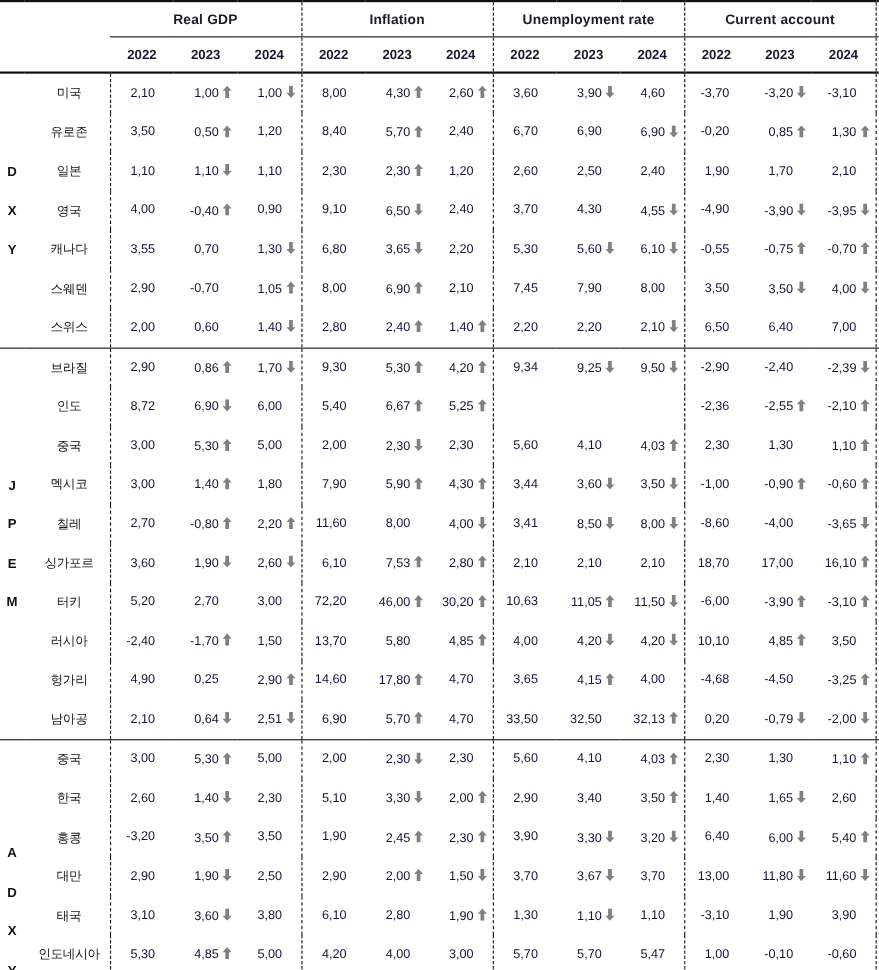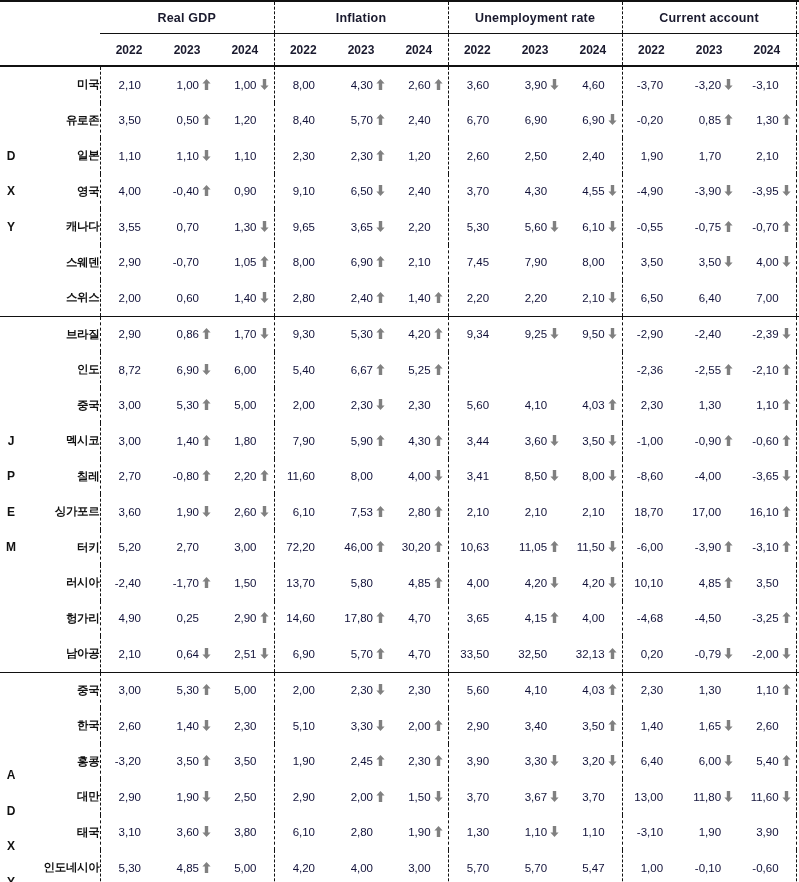--- a/index.html
+++ b/index.html
@@ -51,26 +51,25 @@
     white-space:nowrap;
   }
   td.side{
     text-align:center;
     font-size:12px;
     font-weight:bold;
     color:#111;
     width:22px;
   }
   td.name{
-    text-align:right;
+    text-align:center;
     padding-left:4px;
     font-size:11.5px;
     color:#111;
     letter-spacing:-0.3px;
-    font-weight:bold;
   }
   td.val{
     text-align:right;
     padding-right:4px;
     color:#12123a;
     font-variant-numeric:tabular-nums;
   }
   td.val .n{display:inline-block;}
   td.val .a{
     display:inline-block;
@@ -245,21 +244,21 @@
           <td class="val gsep"><span class="a"></span></td>
         </tr>
         <tr class="">
           <td class="side">Y</td>
           <td class="name">캐나다</td>
           <td class="val gsep"><span class="n">3,55</span><span class="a"></span></td>
           <td class="val"><span class="n">0,70</span><span class="a"></span></td>
           <td class="val"><span class="n">1,30</span><span class="a"><svg width="9" height="11" viewBox="0 0 9 11">
                 <path d="M4.5 11 L0.4 6.4 L2.8 6.4 L2.8 0 L6.2 0 L6.2 6.4 L8.6 6.4 Z" fill="#808080"></path>
               </svg></span></td>
-          <td class="val gsep"><span class="n">9,65</span><span class="a"></span></td>
+          <td class="val gsep"><span class="n">6,80</span><span class="a"></span></td>
           <td class="val"><span class="n">3,65</span><span class="a"><svg width="9" height="11" viewBox="0 0 9 11">
                 <path d="M4.5 11 L0.4 6.4 L2.8 6.4 L2.8 0 L6.2 0 L6.2 6.4 L8.6 6.4 Z" fill="#808080"></path>
               </svg></span></td>
           <td class="val"><span class="n">2,20</span><span class="a"></span></td>
           <td class="val gsep"><span class="n">5,30</span><span class="a"></span></td>
           <td class="val"><span class="n">5,60</span><span class="a"><svg width="9" height="11" viewBox="0 0 9 11">
                 <path d="M4.5 11 L0.4 6.4 L2.8 6.4 L2.8 0 L6.2 0 L6.2 6.4 L8.6 6.4 Z" fill="#808080"></path>
               </svg></span></td>
           <td class="val"><span class="n">6,10</span><span class="a"><svg width="9" height="11" viewBox="0 0 9 11">
                 <path d="M4.5 11 L0.4 6.4 L2.8 6.4 L2.8 0 L6.2 0 L6.2 6.4 L8.6 6.4 Z" fill="#808080"></path>

